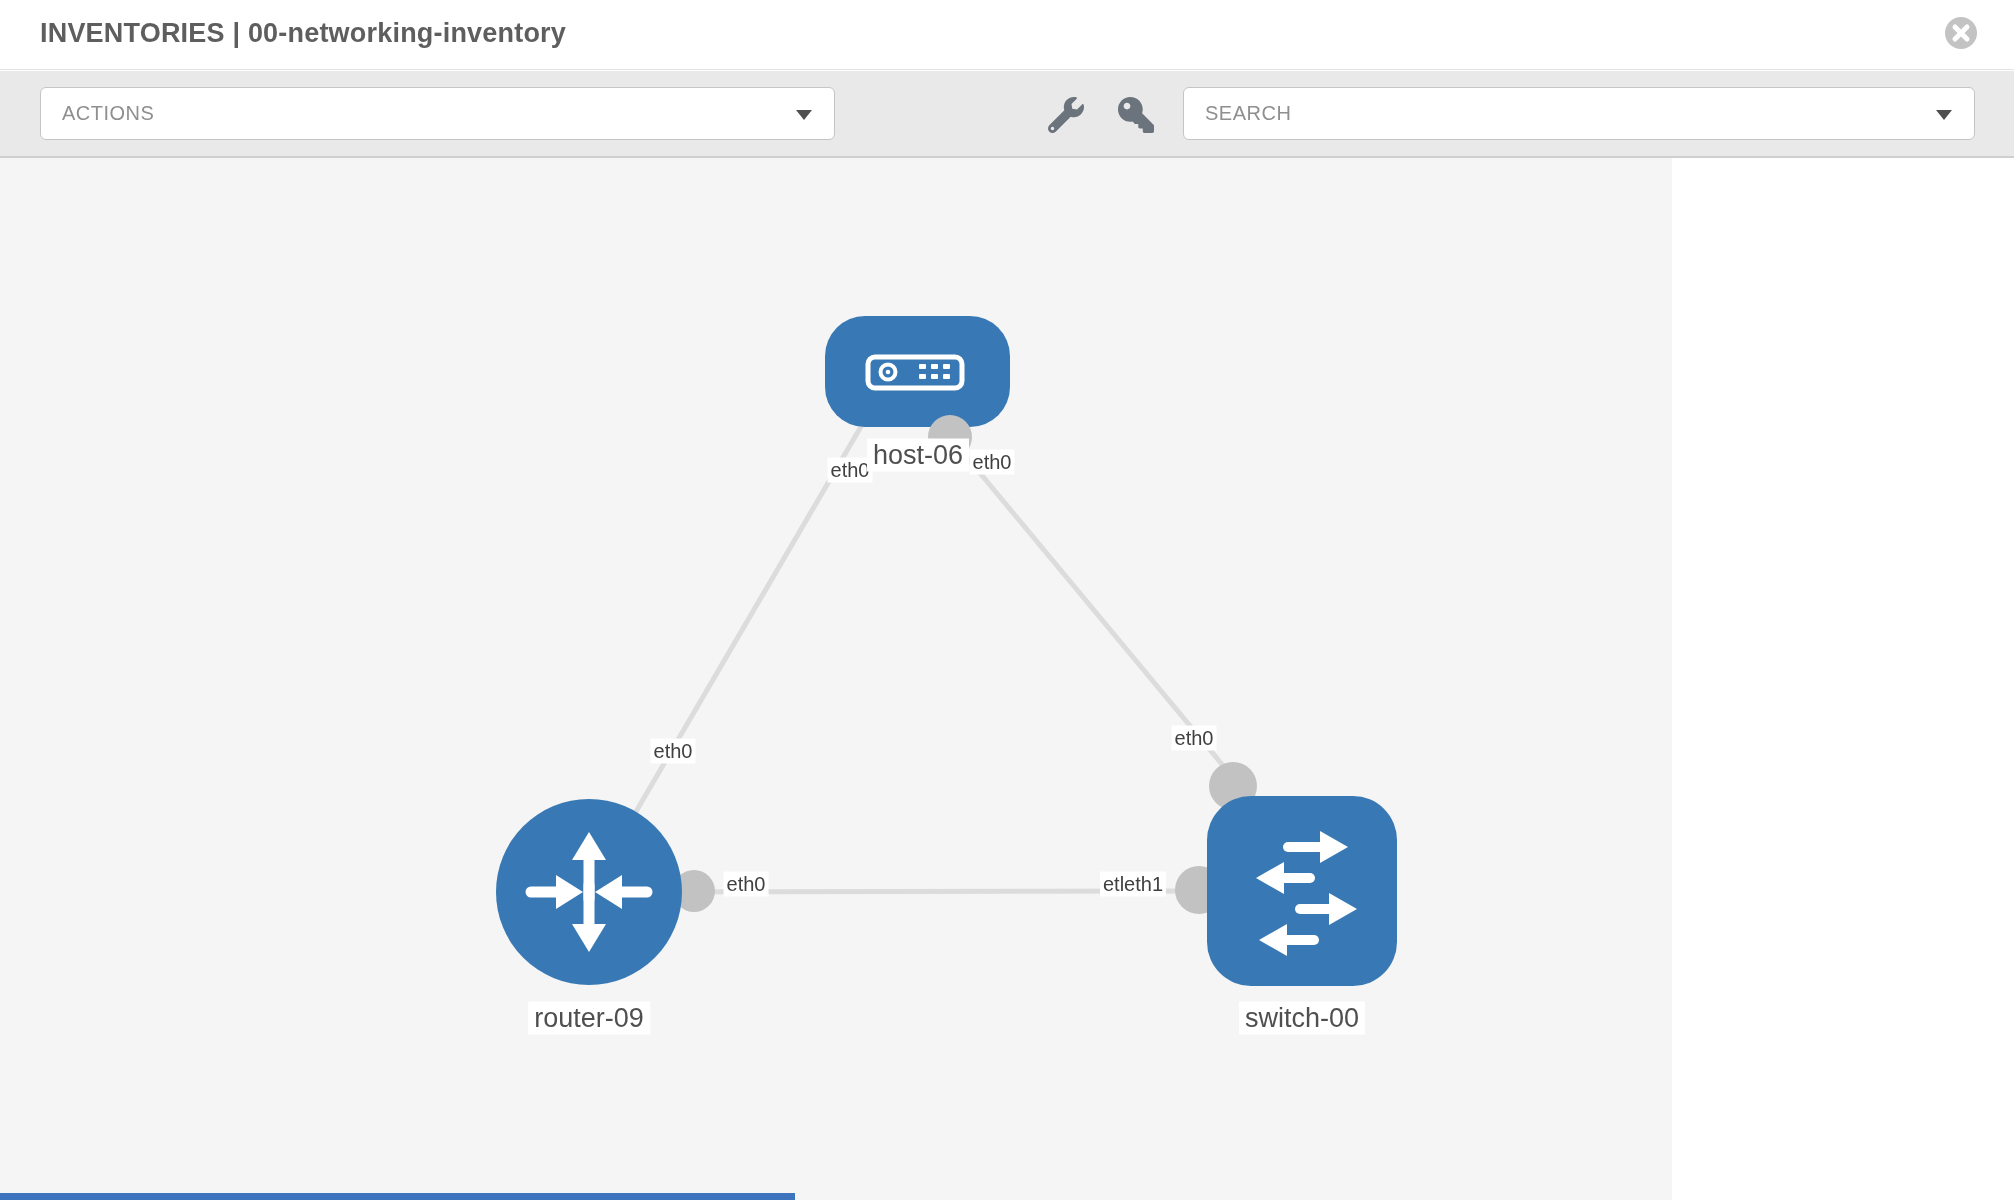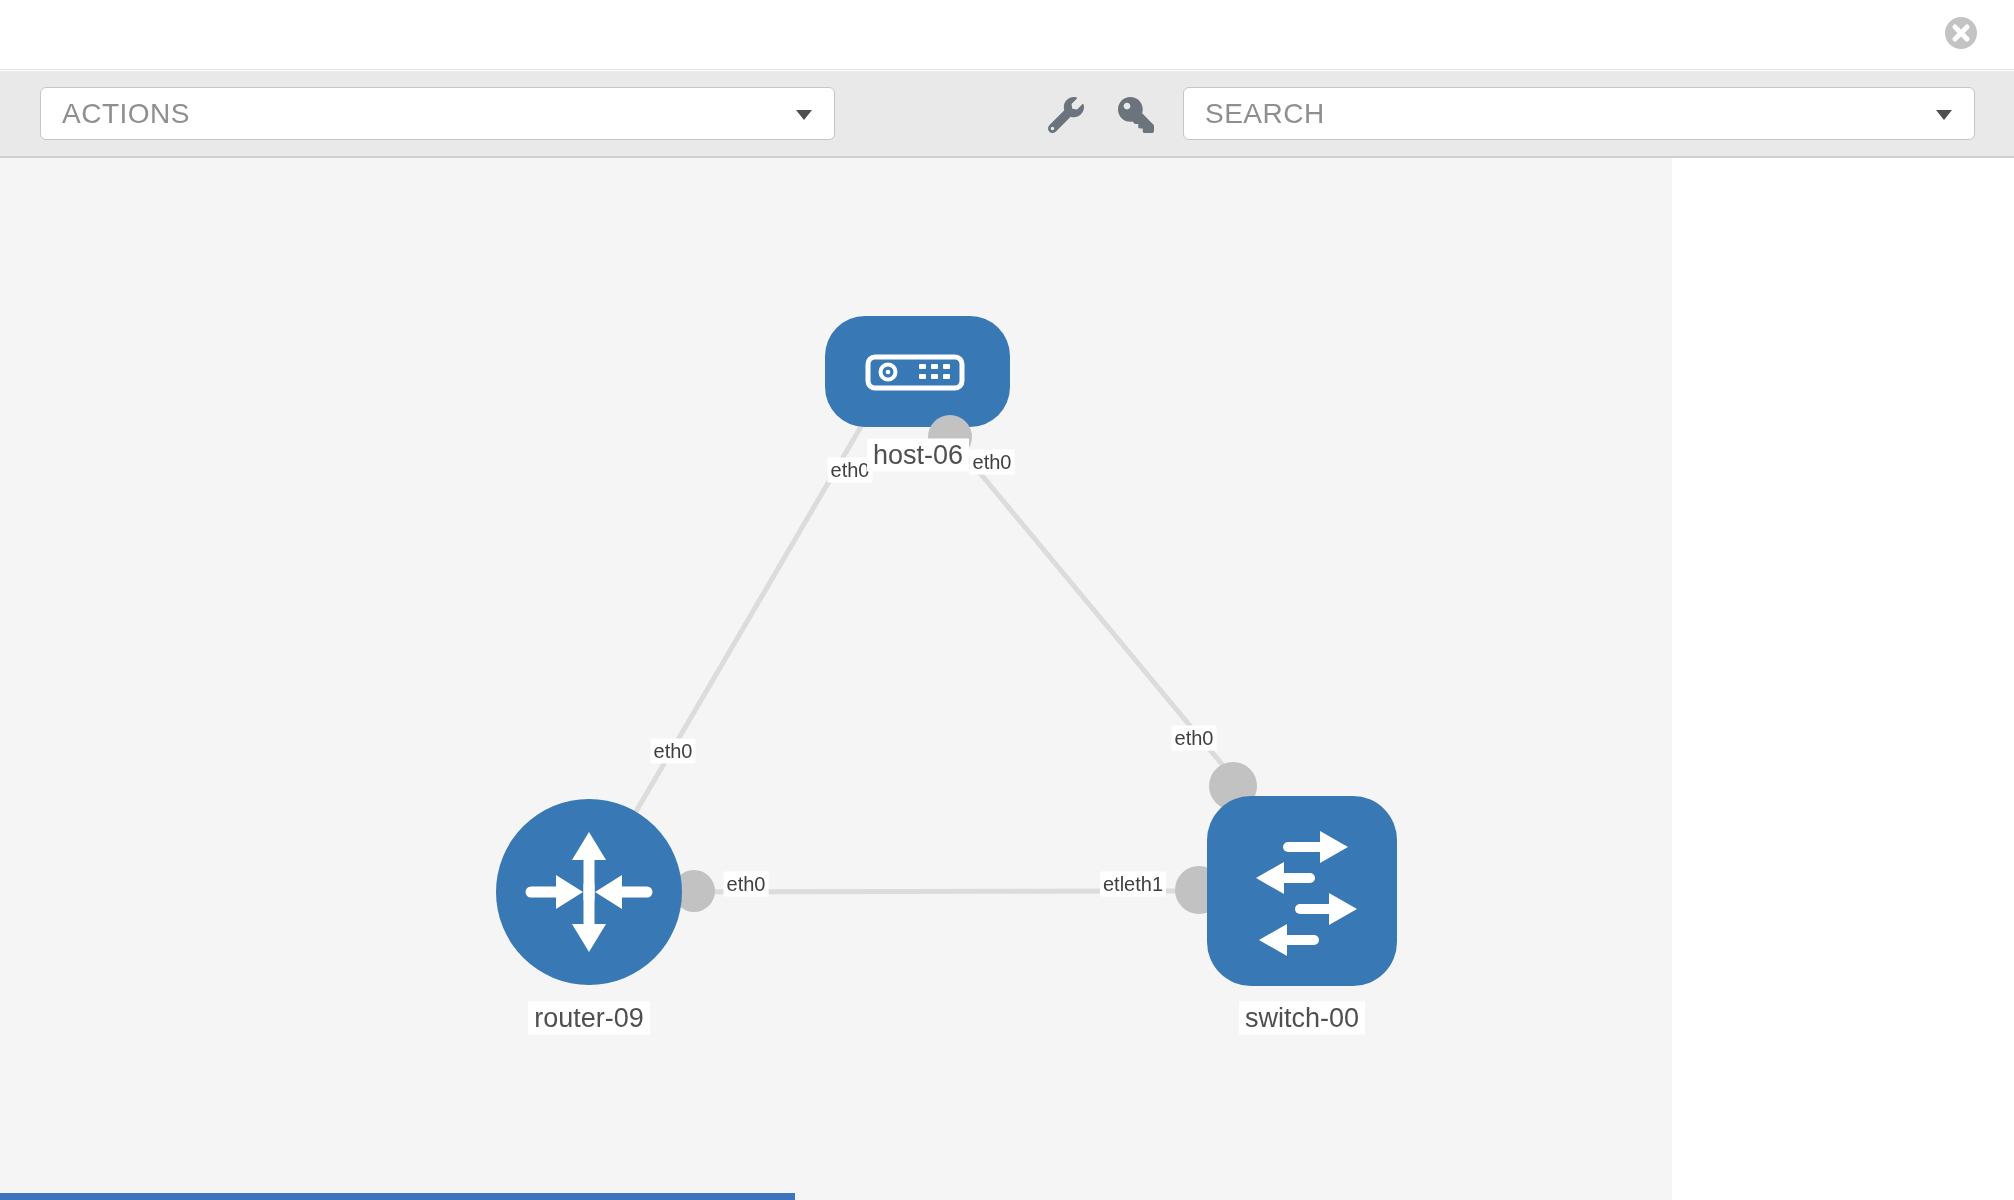--- a/index.html
+++ b/index.html
@@ -27,21 +27,21 @@
   .toolbar {
     position:absolute; left:0; top:71px; width:2014px; height:87px;
     background:#e9e9e9; border-bottom:2px solid #cfcfcf;
   }
   .select {
     position:absolute; top:16px; height:53px; background:#ffffff;
     border:1px solid #c5c5c5; border-radius:6px;
     display:flex; align-items:center; cursor:pointer;
   }
   .select .lbl {
-    padding-left:21px; font-size:28px; color:#8f8f8f; letter-spacing:0.5px;
+    padding-left:21px; font-size:20px; color:#8f8f8f; letter-spacing:0.5px;
   }
   .select .caret {
     position:absolute; right:22px; top:22px; width:0; height:0;
     border-left:8px solid transparent; border-right:8px solid transparent;
     border-top:10px solid #4f4f4f;
   }
   .sel-actions { left:40px;  width:795px; }
   .sel-search  { left:1183px; width:792px; }
   .tool-btn {
     position:absolute; top:24px; width:44px; height:40px;
@@ -101,20 +101,21 @@
     position:absolute; left:0; top:1193px; width:795px; height:7px;
     background:#3e74bd;
   }
 </style>
 </head>
 <body>
 
 <div class="page">
 
   <div class="hdr">
+    <h1>INVENTORIES | 00-networking-inventory</h1>
     <div class="close-btn">
       <svg width="34" height="34" viewBox="0 0 34 34">
         <circle cx="17" cy="17" r="16" fill="#c3c3c3"></circle>
         <path d="M11 11 L23 23 M23 11 L11 23" stroke="#ffffff" stroke-width="5" stroke-linecap="round"></path>
       </svg>
     </div>
   </div>
 
   <div class="toolbar">
     <div class="select sel-actions">

